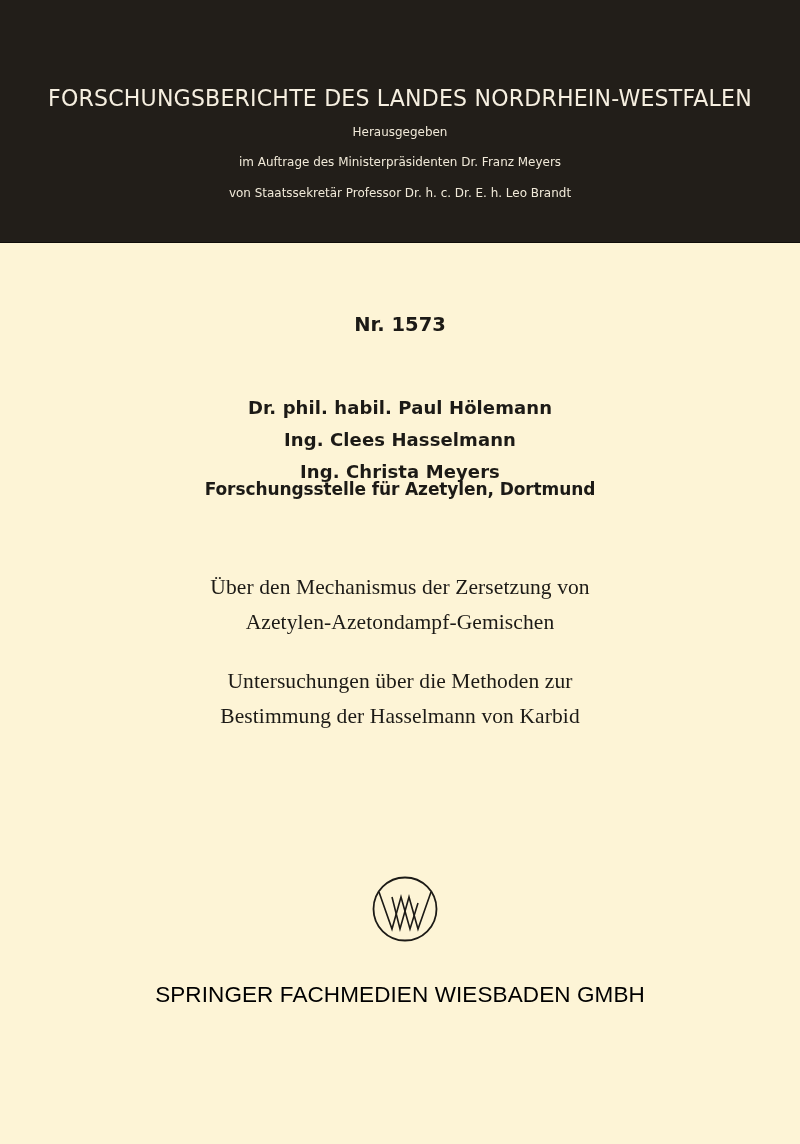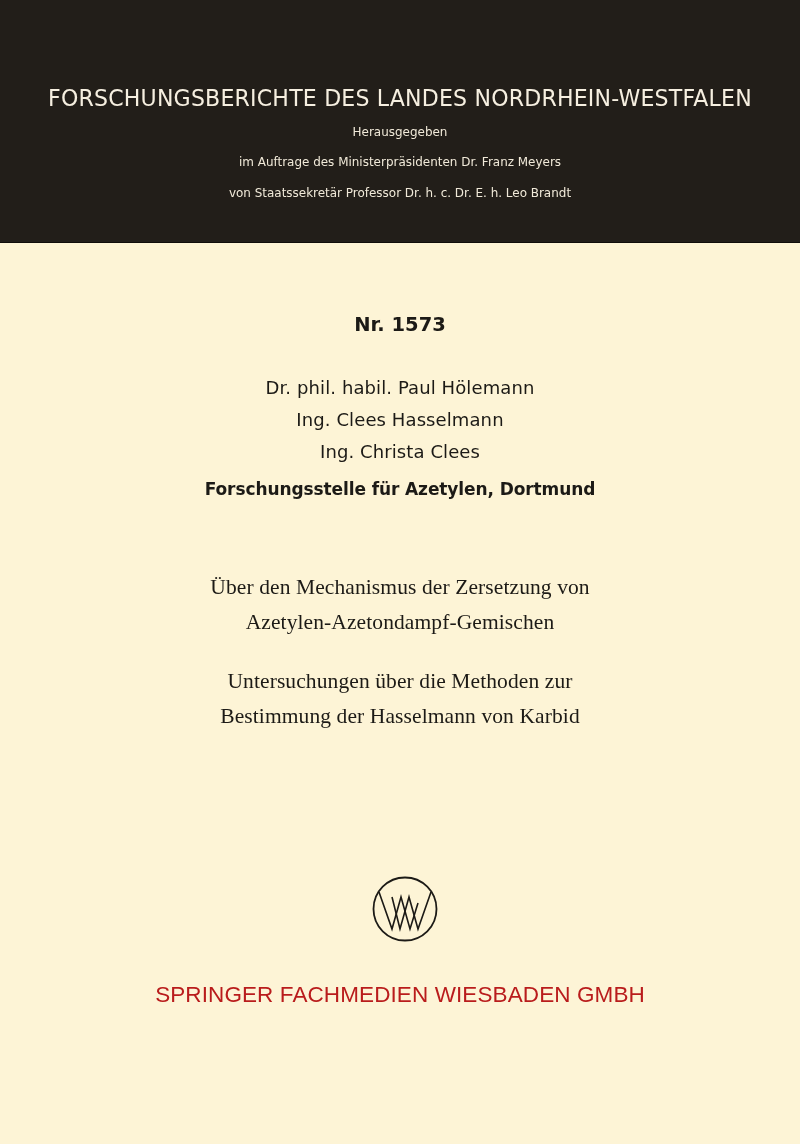--- a/index.html
+++ b/index.html
@@ -50,22 +50,23 @@
     .editor-2 { top: 154px; }
     .editor-3 { top: 185px; }
 
     .issue-number {
       top: 313px;
       font-size: 19.5px;
       font-weight: bold;
     }
     .author {
       font-size: 18px;
-      font-weight: normal;
+      font-weight: bold;
       letter-spacing: 0.1px;
+      margin-top: 20px;
     }
     .author-1 { top: 377px; }
     .author-2 { top: 409px; }
     .author-3 { top: 441px; }
     .institution {
       top: 479px;
       font-size: 17px;
       font-weight: bold;
       letter-spacing: -0.1px;
     }
@@ -84,38 +85,38 @@
       left: 371px;
       top: 875px;
       width: 68px;
       height: 68px;
     }
     .publisher {
       top: 982px;
       font-family: "Liberation Sans", sans-serif;
       font-size: 22.5px;
       letter-spacing: 0.1px;
-      color: #b91c1c;
+      color: #000000;
     }
   </style>
 </head>
 <body>
 
 <div class="header-band">
   <div class="line series-title">FORSCHUNGSBERICHTE DES LANDES NORDRHEIN-WESTFALEN</div>
   <div class="line editor-line editor-1">Herausgegeben</div>
   <div class="line editor-line editor-2">im Auftrage des Ministerpräsidenten Dr. Franz Meyers</div>
   <div class="line editor-line editor-3">von Staatssekretär Professor Dr. h. c. Dr. E. h. Leo Brandt</div>
 </div>
 
 <div class="line issue-number">Nr. 1573</div>
 
 <div class="line author author-1">Dr. phil. habil. Paul Hölemann</div>
 <div class="line author author-2">Ing. Clees Hasselmann</div>
-<div class="line author author-3">Ing. Christa Clees</div>
+<div class="line author author-3">Ing. Christa Meyers</div>
 
 <div class="line institution">Forschungsstelle für Azetylen, Dortmund</div>
 
 <div class="line title-line title-1a">Über den Mechanismus der Zersetzung von</div>
 <div class="line title-line title-1b">Azetylen-Azetondampf-Gemischen</div>
 <div class="line title-line title-2a">Untersuchungen über die Methoden zur</div>
 <div class="line title-line title-2b">Bestimmung der Hasselmann von Karbid</div>
 
 <svg class="logo" viewBox="0 0 68 68">
   <circle cx="34" cy="34" r="31.5" fill="none" stroke="#1c1a16" stroke-width="1.8"></circle>

